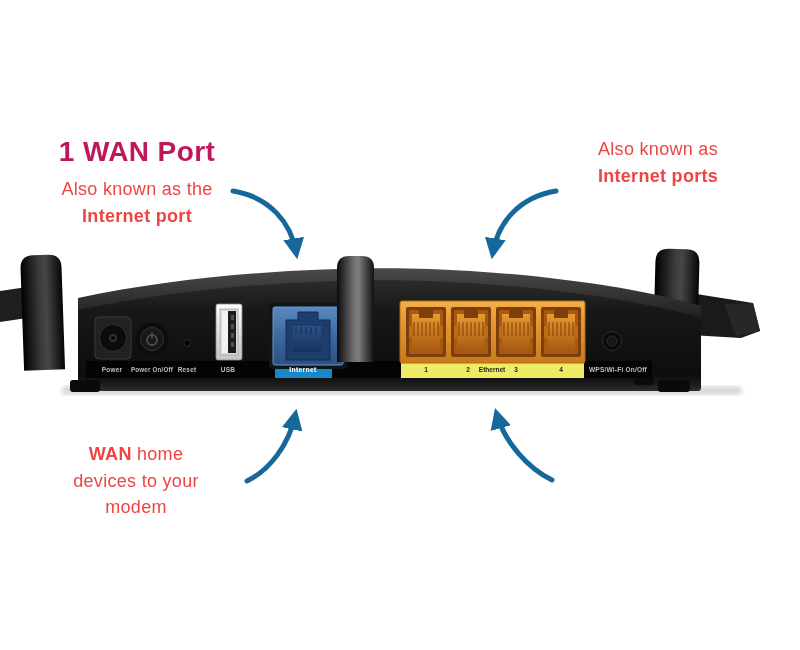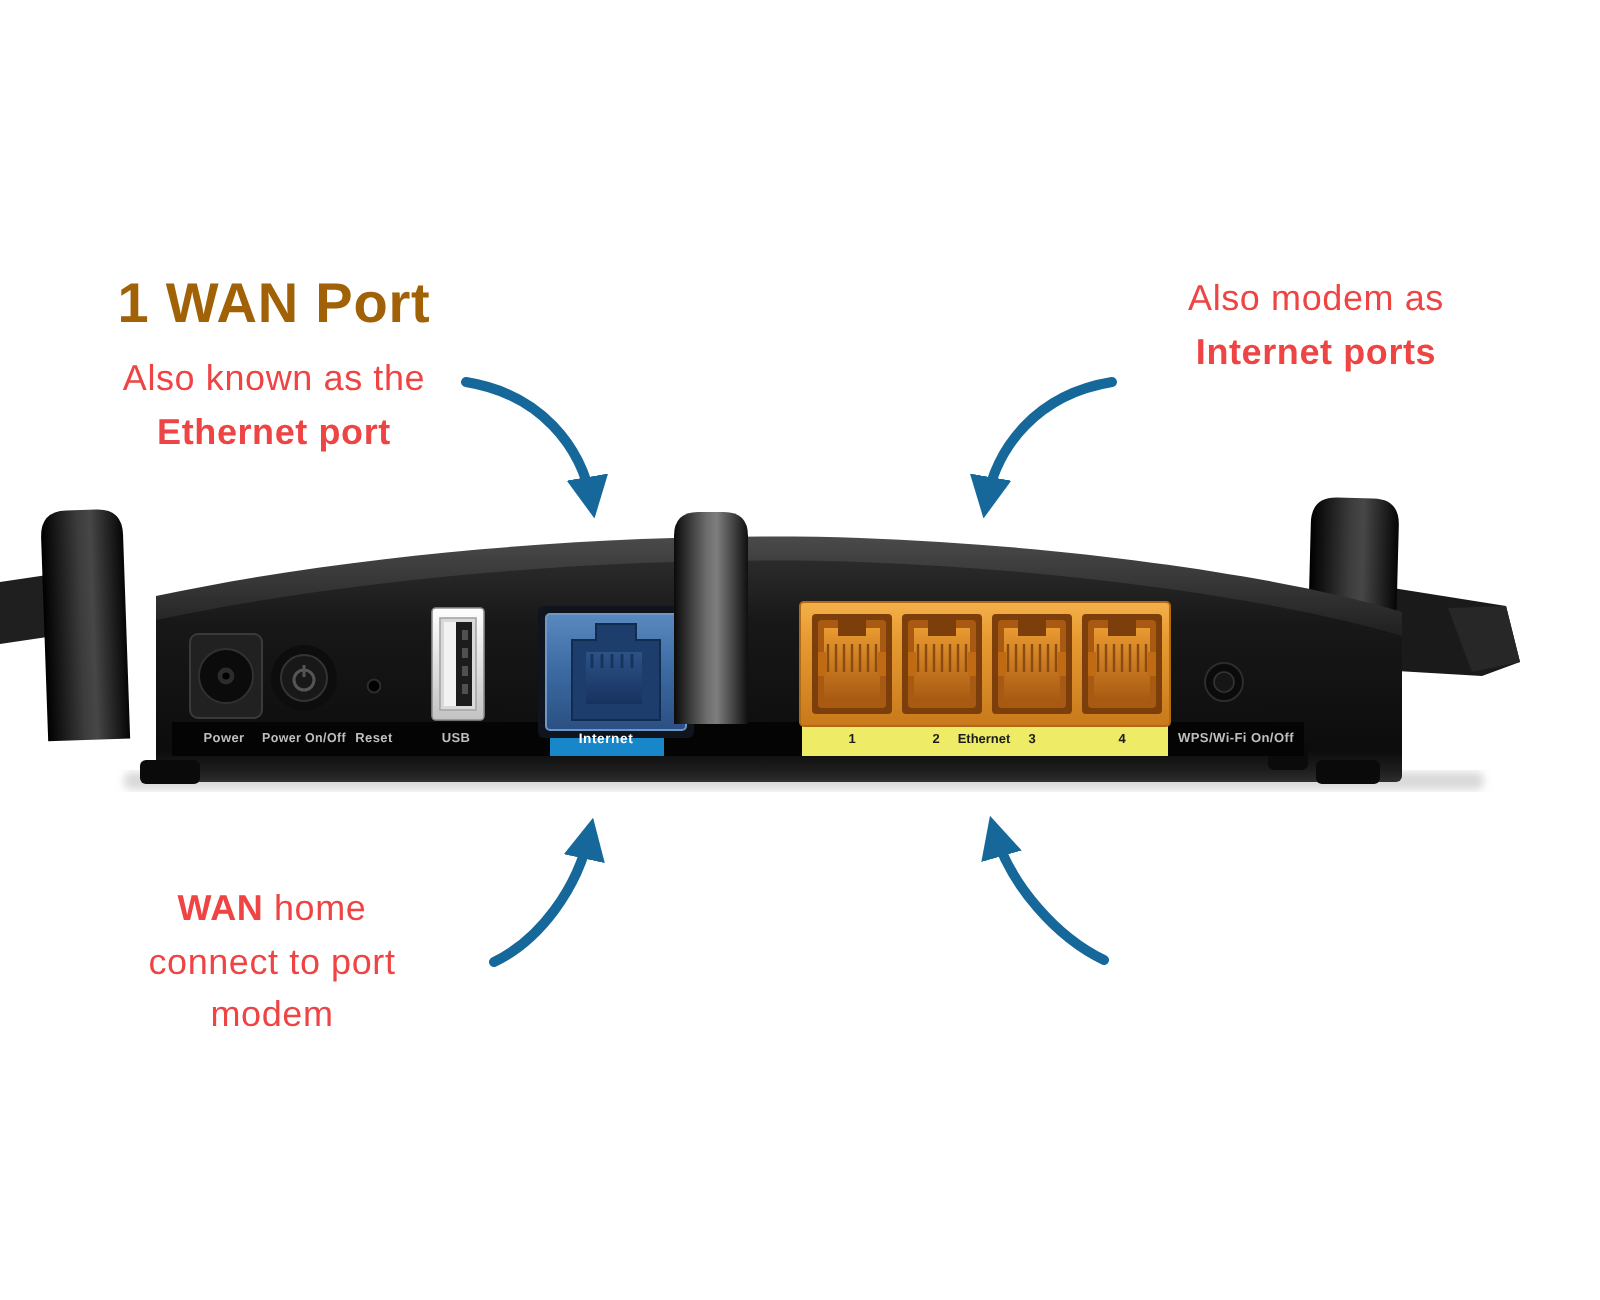--- a/index.html
+++ b/index.html
@@ -1,51 +1,51 @@
 <!DOCTYPE html>
 <html style="--arrow: #16689a; --annotation-text: #1b1b1b; --internet-label-bg: #1787c9; --lan-label-bg: #eeeb67; --internet-bezel: #3f6fa8; --lan-bezel: #e79a31;"><head>
 <meta charset="utf-8">
 <style>
   html,body{margin:0;padding:0;background:#ffffff;}
   .canvas{
     position:relative;width:800px;height:650px;background:#fff;overflow:hidden;
     font-family:"Liberation Sans", sans-serif;color:var(--annotation-text,#1b1b1b);
   }
   .note{position:absolute;text-align:center;width:264px;}
-  .note-title{font-size:28px;font-weight:bold;letter-spacing:.4px;color:#a16207;margin-bottom:8px;}
+  .note-title{font-size:28px;font-weight:bold;letter-spacing:.4px;color:#be185d;margin-bottom:8px;}
   .note-line{font-size:18px;line-height:26.5px;letter-spacing:.3px;color:#ef4444;}
   .b{font-weight:bold;}
   .note-tl{left:5px;top:136px;}
   .note-tr{left:526px;top:136px;}
   .note-bl{left:4px;top:441px;}
   .note-br{left:530px;top:441px;}
   svg.layer{position:absolute;left:0;top:0;}
   .plabel{font-family:"Liberation Sans",sans-serif;font-size:6.5px;font-weight:bold;fill:#bfbfbf;letter-spacing:.2px;}
   .plabel-dark{font-family:"Liberation Sans",sans-serif;font-size:6.5px;font-weight:bold;fill:#1c1c1c;}
   .plabel-white{font-family:"Liberation Sans",sans-serif;font-size:6.8px;font-weight:bold;fill:#ffffff;letter-spacing:.3px;}
 </style>
 </head>
 <body>
 
 <div class="canvas">
 
   <div class="note note-tl">
     <div class="note-title">1 WAN Port</div>
     <div class="note-line">Also known as the</div>
-    <div class="note-line b">Ethernet port</div>
+    <div class="note-line b">Internet port</div>
   </div>
 
   <div class="note note-tr">
-    <div class="note-line">Also modem as</div>
+    <div class="note-line">Also known as</div>
     <div class="note-line b">Internet ports</div>
   </div>
 
   <div class="note note-bl">
     <div class="note-line"><span class="b">WAN</span><span> home</span></div>
-    <div class="note-line">connect to port</div>
+    <div class="note-line">devices to your</div>
     <div class="note-line">modem</div>
   </div>
 
   <div class="note note-br">
   </div>
 
   <svg class="layer" width="800" height="650" viewBox="0 0 800 650">
     <defs>
       <linearGradient id="gAnt" x1="0" y1="0" x2="1" y2="0">
         <stop offset="0" stop-color="#000000"></stop>

